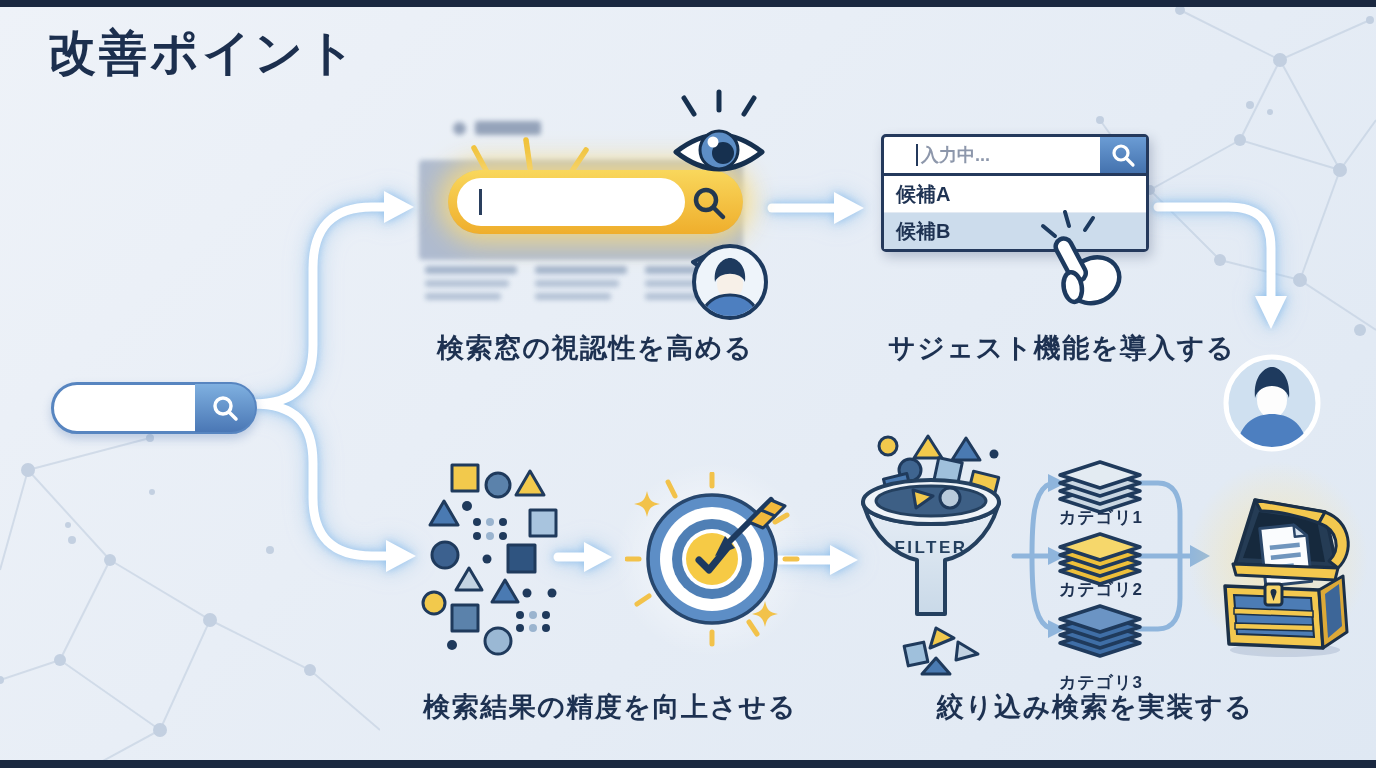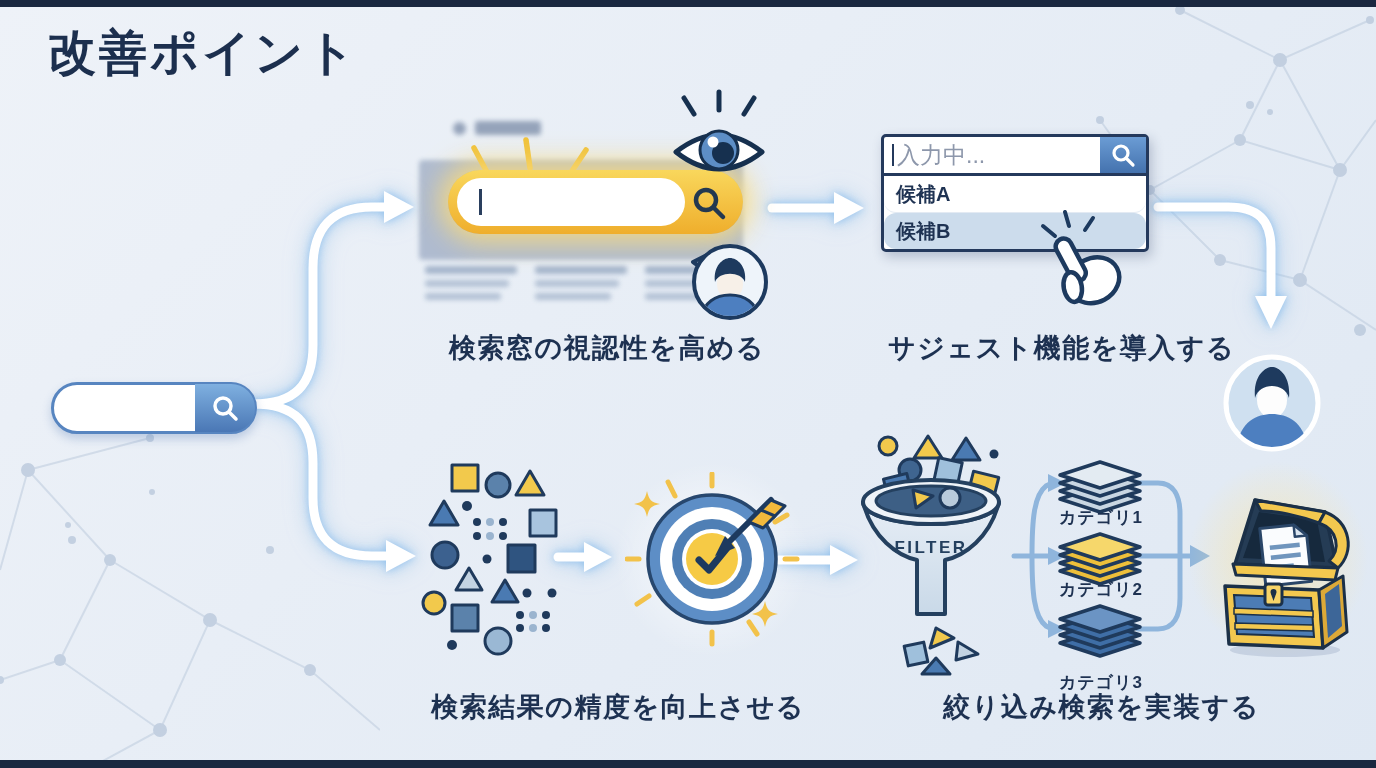--- a/index.html
+++ b/index.html
@@ -14,21 +14,21 @@
 
   .net{position:absolute;z-index:0;opacity:.75;}
 
   .page-title{
     position:absolute;left:48px;top:24px;z-index:4;
     font-size:48px;font-weight:900;color:#1c2f4e;line-height:1.22;letter-spacing:3px;
   }
 
   .caption{
     position:absolute;z-index:4;font-size:27px;font-weight:800;color:#1d3151;
-    letter-spacing:1.5px;white-space:nowrap;text-align:right;
+    letter-spacing:1.5px;white-space:nowrap;text-align:center;
   }
   .cap-ts1{left:425px;top:330px;width:340px;}
   .cap-ts2{left:888px;top:330px;width:340px;}
   .cap-bs1{left:415px;top:689px;width:390px;}
   .cap-bs2{left:930px;top:689px;width:330px;}
 
   .arrows-svg{position:absolute;left:0;top:0;z-index:2;pointer-events:none;
     filter:drop-shadow(0 0 4px rgba(140,190,235,.95)) drop-shadow(0 0 10px rgba(140,190,235,.55));}
   .arrows-svg path{stroke:#fff;stroke-width:9;fill:none;stroke-linecap:round;stroke-linejoin:round;}
   .arrows-svg polygon{fill:#fff;}
@@ -72,26 +72,26 @@
   .icon-abs{position:absolute;z-index:3;}
 
   
   .suggest{
     position:absolute;left:881px;top:134px;width:262px;z-index:3;background:#fff;
     border:3px solid #24395c;border-radius:5px;
     box-shadow:3px 5px 12px rgba(30,50,90,.25);
   }
   .suggest .input-row{height:36px;display:flex;align-items:center;border-bottom:3px solid #24395c;}
   .suggest .input-row .txt{flex:1;display:flex;align-items:center;padding-left:8px;
-    font-size:23px;font-weight:400;color:#8d97ab;}
+    font-size:18px;font-weight:700;color:#8d97ab;margin-left:24px;}
   .suggest .input-row .caret{display:inline-block;width:2px;height:22px;background:#24395c;margin-right:3px;}
   .suggest .input-row .sbtn{width:46px;height:36px;background:linear-gradient(180deg,#6b9cd4,#4472ae);
     display:flex;align-items:center;justify-content:center;}
   .suggest .row{height:36px;display:flex;align-items:center;padding-left:12px;
-    font-size:20px;font-weight:800;color:#1e3252;border-bottom:1px solid #e3eaf3;border-radius:12px;}
+    font-size:20px;font-weight:800;color:#1e3252;border-bottom:1px solid #e3eaf3;}
   .suggest .row:last-child{border-bottom:none;}
   .suggest .row.hl{background:#ccdcec;}
 
   .hand{position:absolute;left:1035px;top:210px;z-index:5;}
 
   
   .stack{position:absolute;left:1056px;z-index:3;}
   .stack-label{position:absolute;left:1045px;width:112px;z-index:3;text-align:center;
     font-size:17px;font-weight:800;color:#1e3252;letter-spacing:1px;}
 

